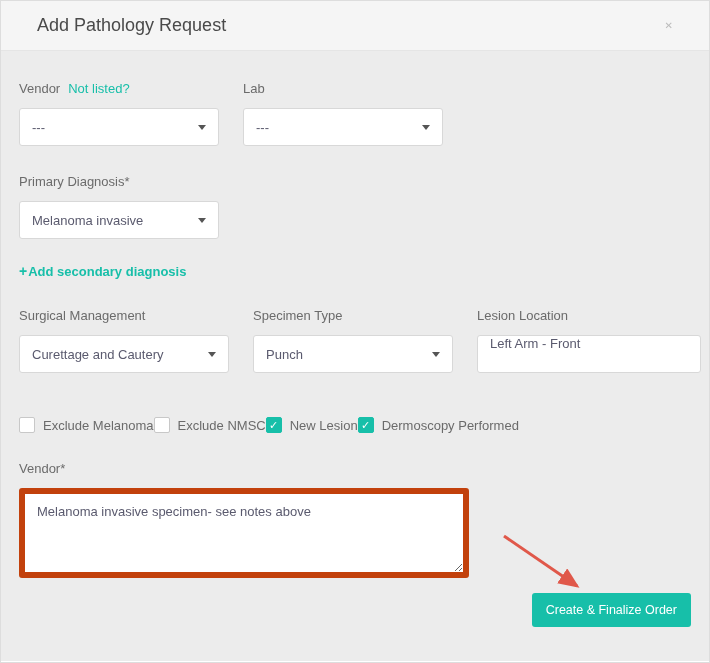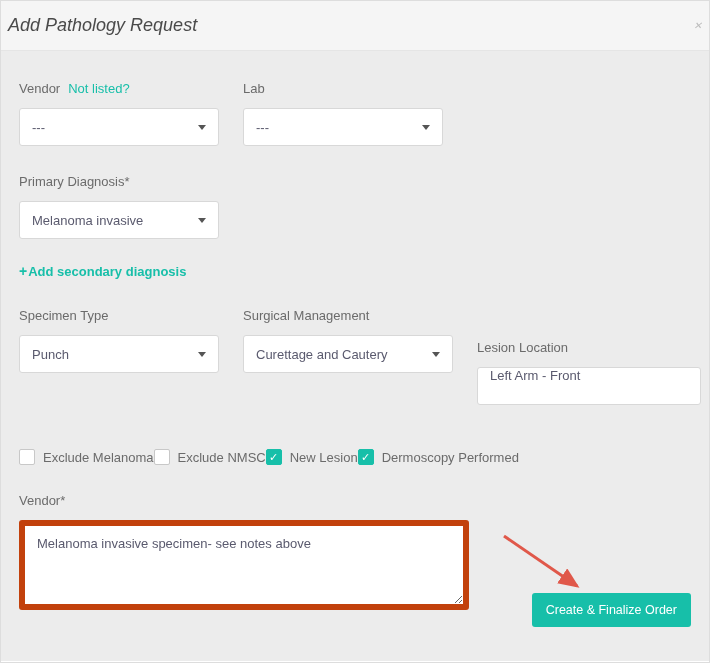--- a/index.html
+++ b/index.html
@@ -7,25 +7,24 @@
     font-family: -apple-system, BlinkMacSystemFont, "Segoe UI", Arial, sans-serif;
     background: #fff;
     width: 710px;
     height: 663px;
     border: 1px solid #ddd;
     position: relative;
   }
   .modal-header {
     background: #f5f5f5;
     border-bottom: 1px solid #e5e5e5;
-    padding: 14px 7px;
+    padding: 14px 36px;
     display: flex;
     justify-content: space-between;
     align-items: center;
-    font-style: italic;
   }
   .modal-header h2 {
     font-size: 18px;
     font-weight: 500;
     color: #4a4a4a;
   }
   .close-btn {
     color: #bbb;
     font-size: 10px;
     cursor: pointer;
@@ -33,21 +32,21 @@
   .modal-body {
     background: #ececec;
     padding: 30px 8px 40px 18px;
     min-height: 610px;
     position: relative;
   }
   .row { display: flex; gap: 24px; }
   .field { display: flex; flex-direction: column; }
   .field.w200 { width: 200px; }
   .field.w210 { width: 210px; }
-  .field.flex1 { flex: 1; margin-top: 32px; }
+  .field.flex1 { flex: 1; }
   .label-row { display: flex; align-items: center; gap: 8px; margin-bottom: 12px; }
   label.fld {
     font-size: 13px;
     color: #6b6b6b;
     margin-bottom: 12px;
     display: block;
   }
   .teal-link { color: #17bfa9; font-size: 13px; cursor: pointer; }
   .select, .input-text {
     background: #fff;
@@ -177,31 +176,31 @@
       </div>
     </div>
   </div>
 
   <div class="add-secondary">
     <span class="plus">+</span>
       <span>Add secondary diagnosis</span>
   </div>
 
   <div class="row section-gap">
-    <div class="field w200">
-      <label class="fld">Specimen Type</label>
-      <div class="select">
-        <span>Punch</span>
-        <span class="caret"></span>
-      </div>
-    </div>
     <div class="field w210">
       <label class="fld">Surgical Management</label>
       <div class="select">
         <span>Curettage and Cautery</span>
+        <span class="caret"></span>
+      </div>
+    </div>
+    <div class="field w200">
+      <label class="fld">Specimen Type</label>
+      <div class="select">
+        <span>Punch</span>
         <span class="caret"></span>
       </div>
     </div>
     <div class="field flex1">
       <label class="fld">Lesion Location</label>
       <div class="readonly-box">
         <span>Left Arm - Front</span>
       </div>
     </div>
   </div>

